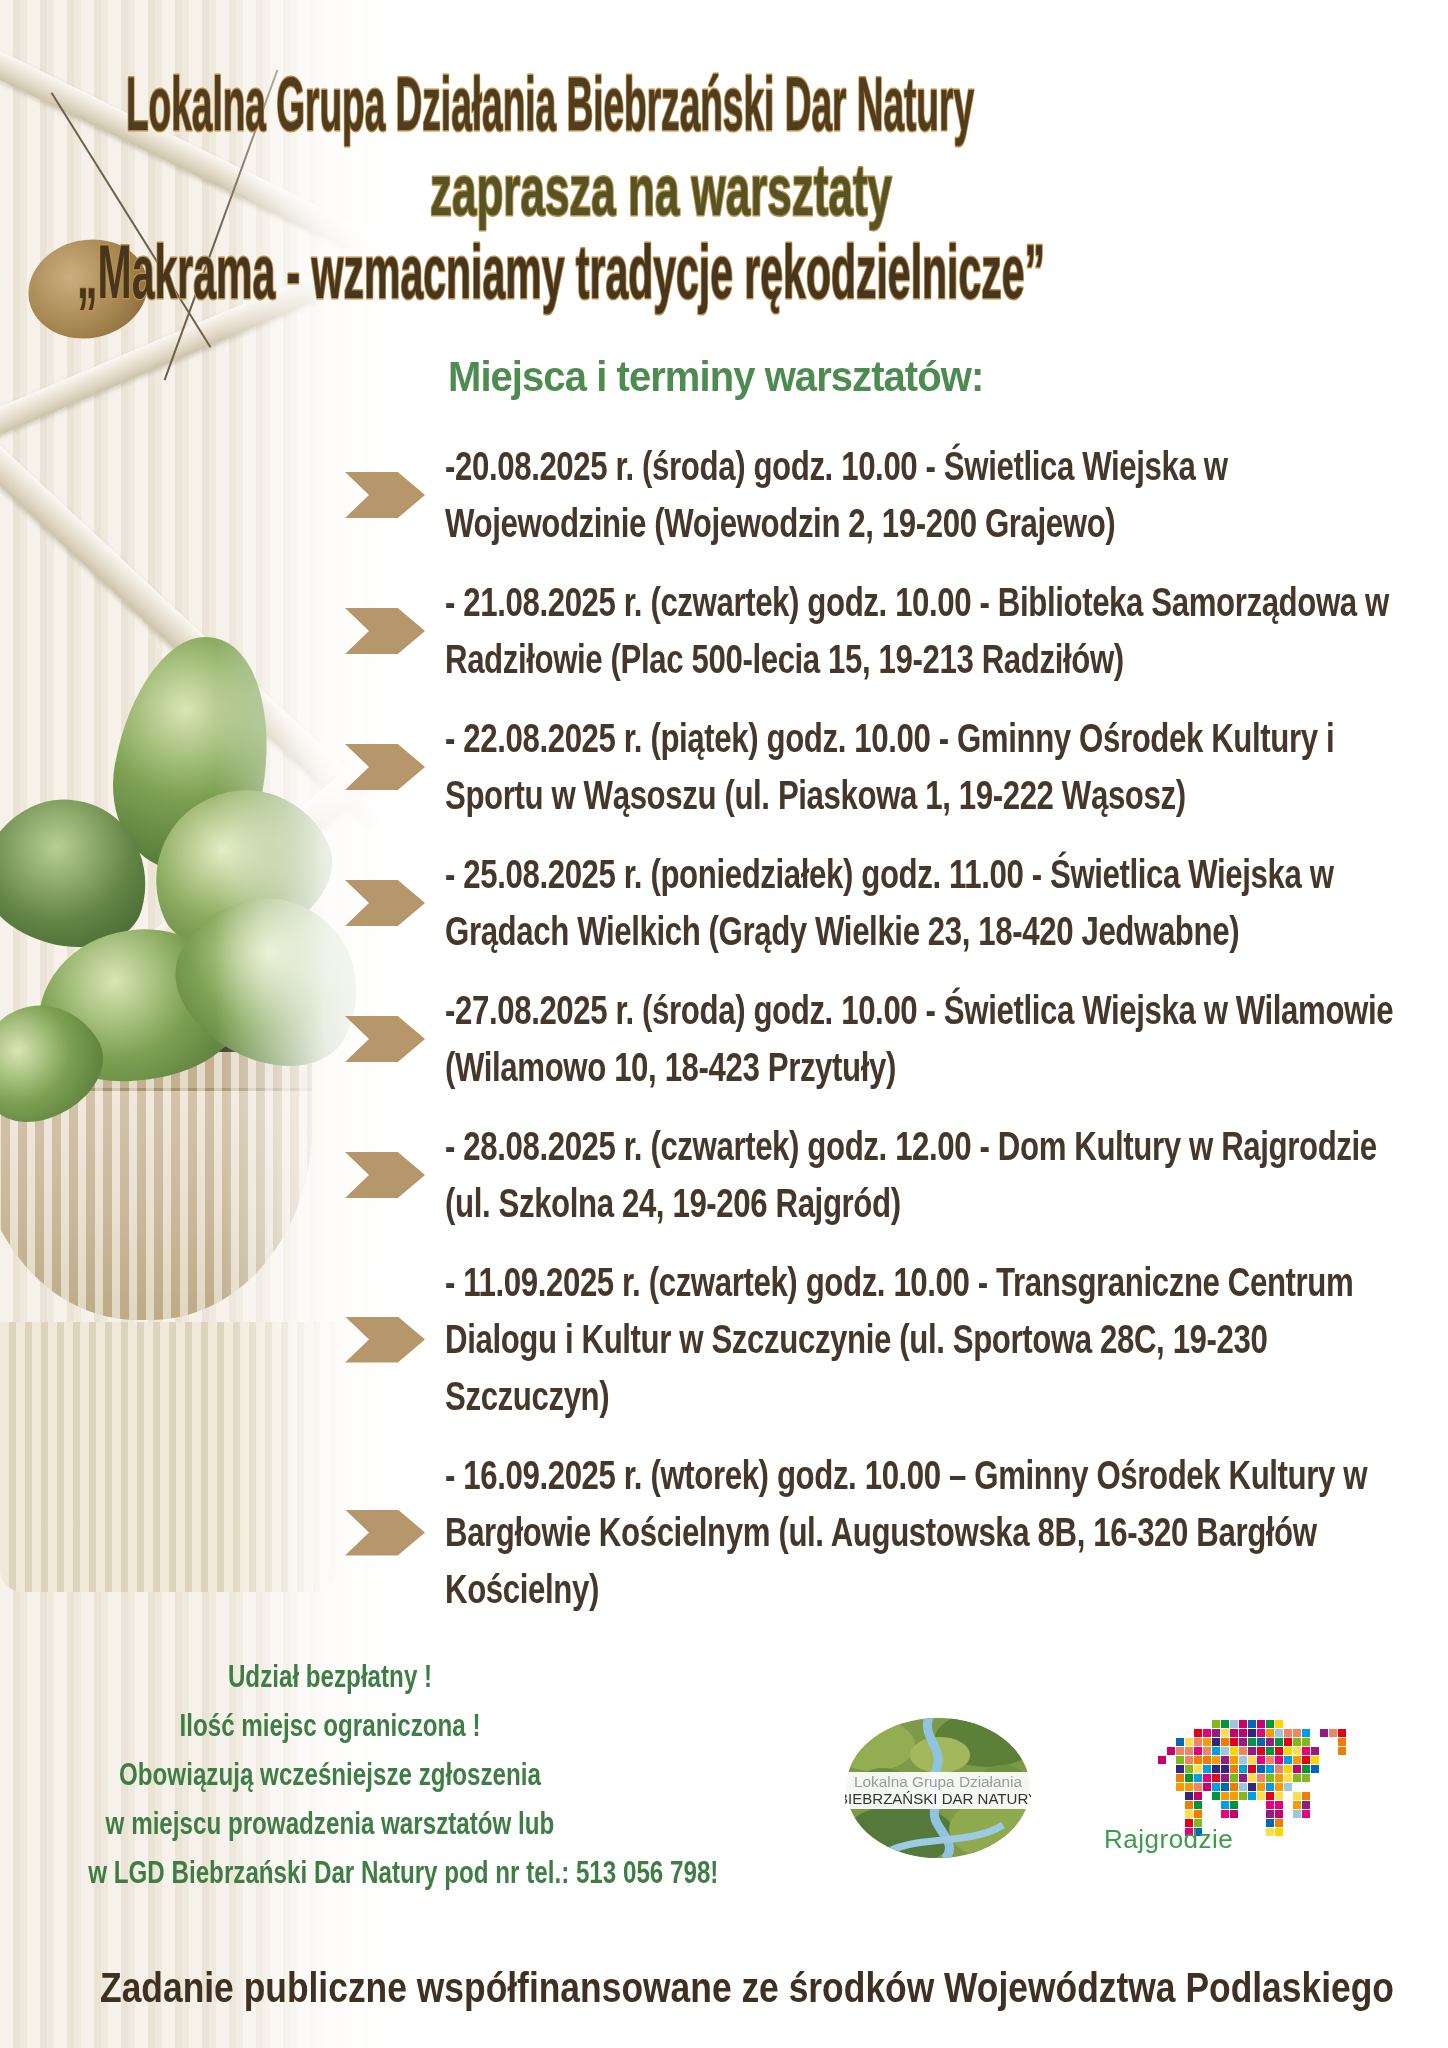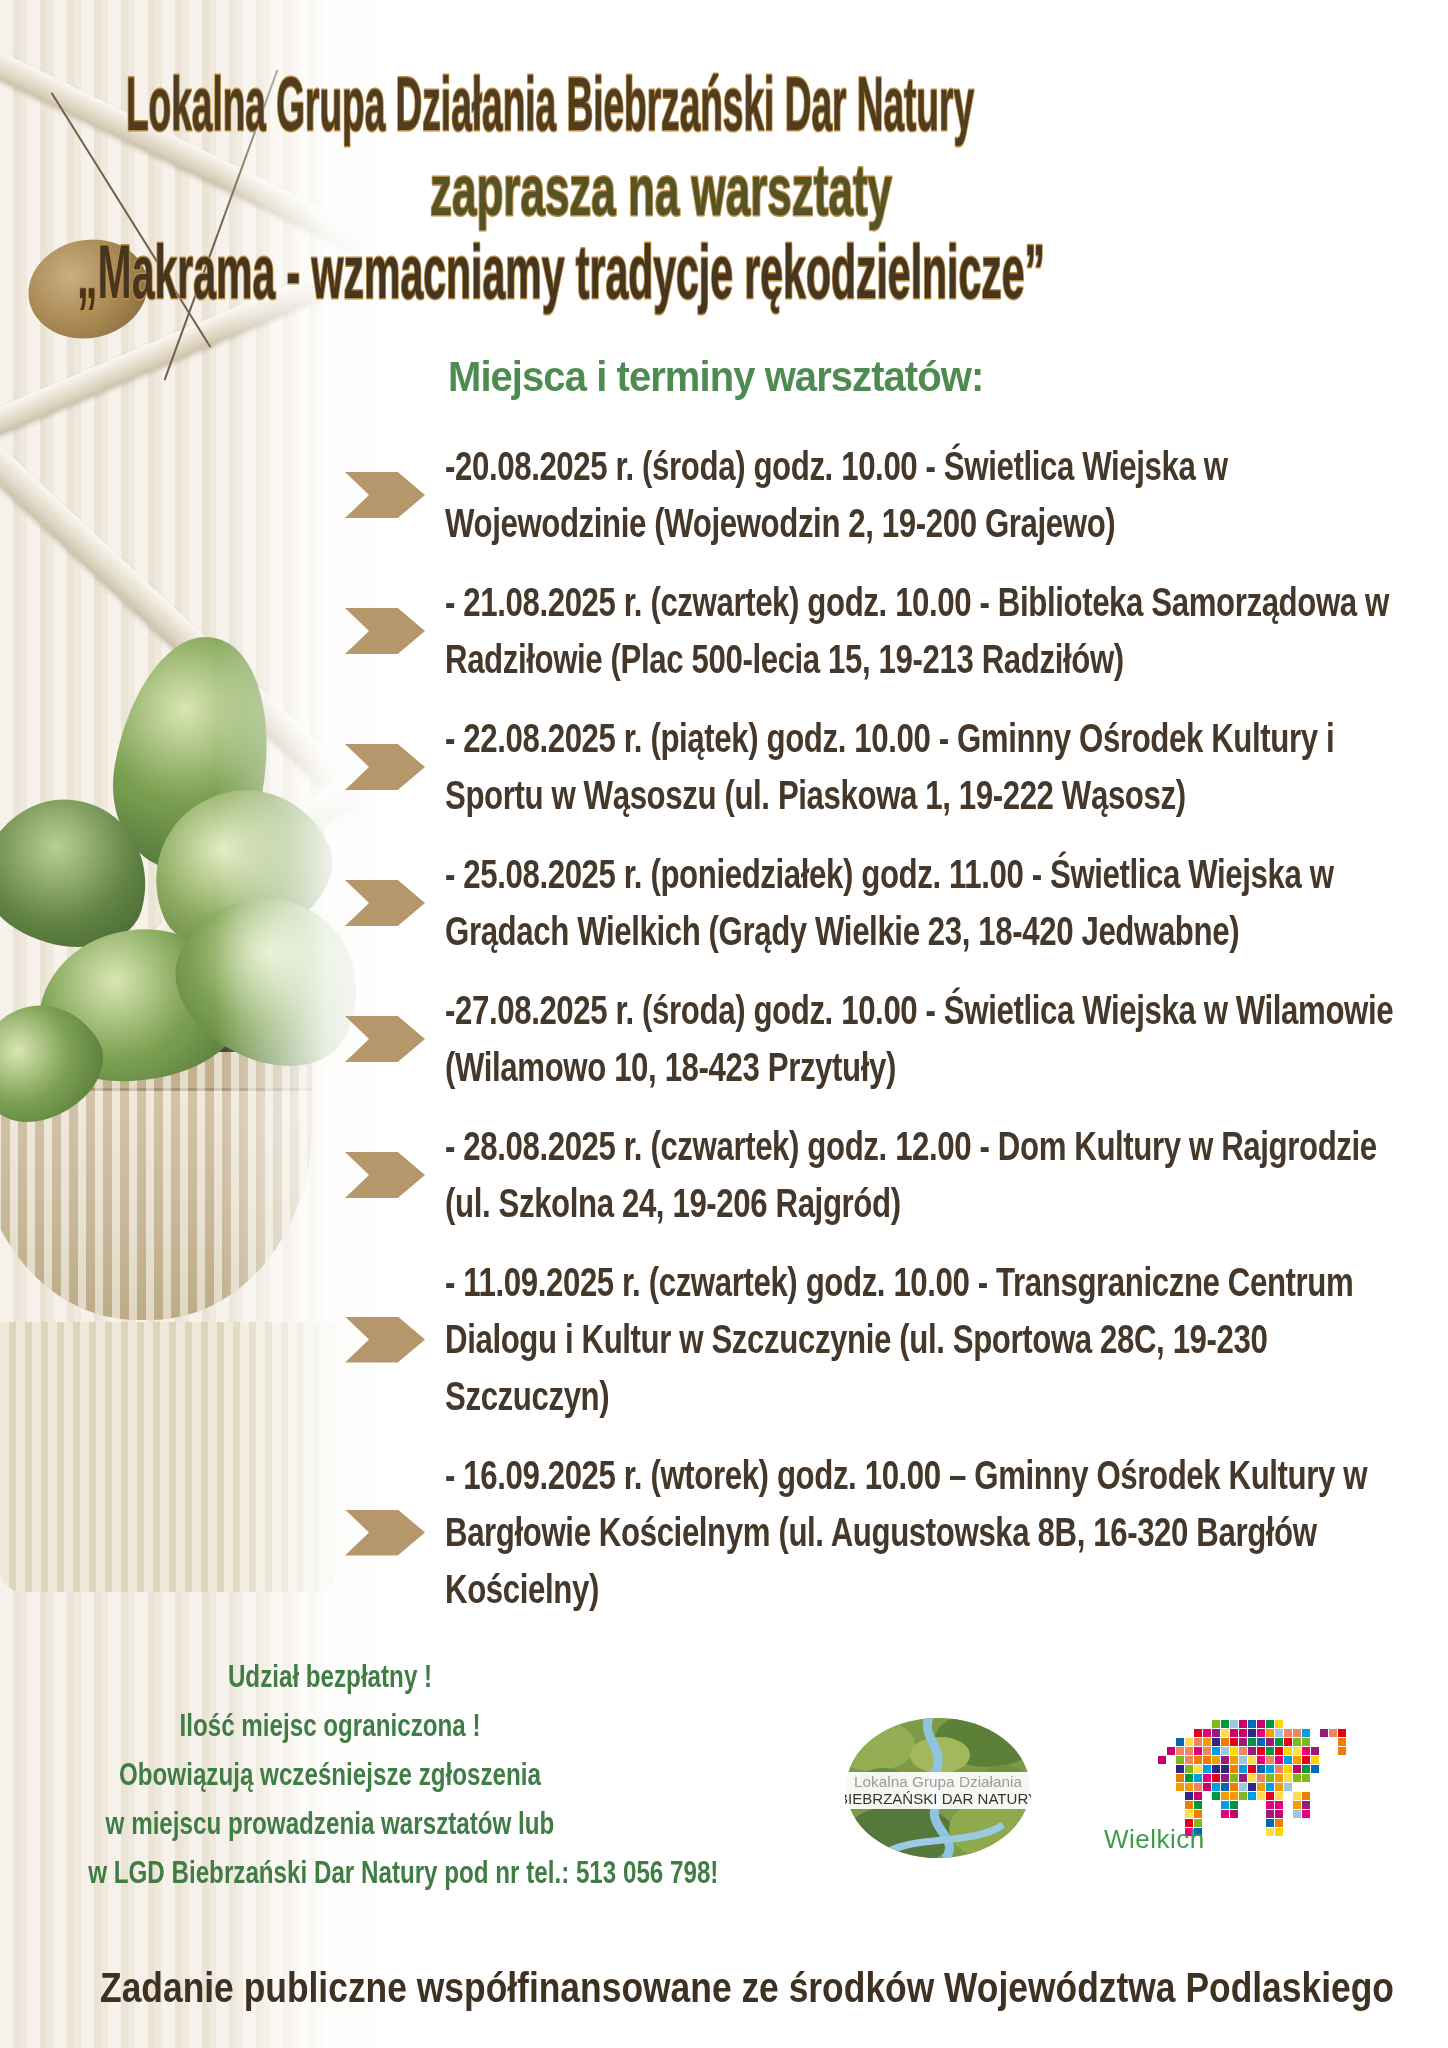--- a/index.html
+++ b/index.html
@@ -321,18 +321,18 @@
       <span style="grid-area: 11 / 17; background: rgb(229, 0, 125);"></span>
       <span style="grid-area: 12 / 4; background: rgb(226, 0, 26);"></span>
       <span style="grid-area: 12 / 5; background: rgb(131, 184, 26);"></span>
       <span style="grid-area: 12 / 13; background: rgb(0, 105, 180);"></span>
       <span style="grid-area: 12 / 14; background: rgb(239, 125, 0);"></span>
       <span style="grid-area: 13 / 4; background: rgb(229, 0, 125);"></span>
       <span style="grid-area: 13 / 5; background: rgb(0, 105, 180);"></span>
       <span style="grid-area: 13 / 13; background: rgb(255, 222, 77);"></span>
       <span style="grid-area: 13 / 14; background: rgb(255, 213, 0);"></span>
     </div>
-  <div class="podlaskie-label">Wielkich</div>
+  <div class="podlaskie-label">Rajgrodzie</div>
 
   <svg class="footer-svg" width="1448" height="60" viewBox="0 0 1448 60">
     <text x="747" y="44" text-anchor="middle" font-size="42" fill="#3e3121" textLength="1294" lengthAdjust="spacingAndGlyphs">Zadanie publiczne współfinansowane ze środków Województwa Podlaskiego</text>
   </svg>
 </div>
 
 </body></html>

